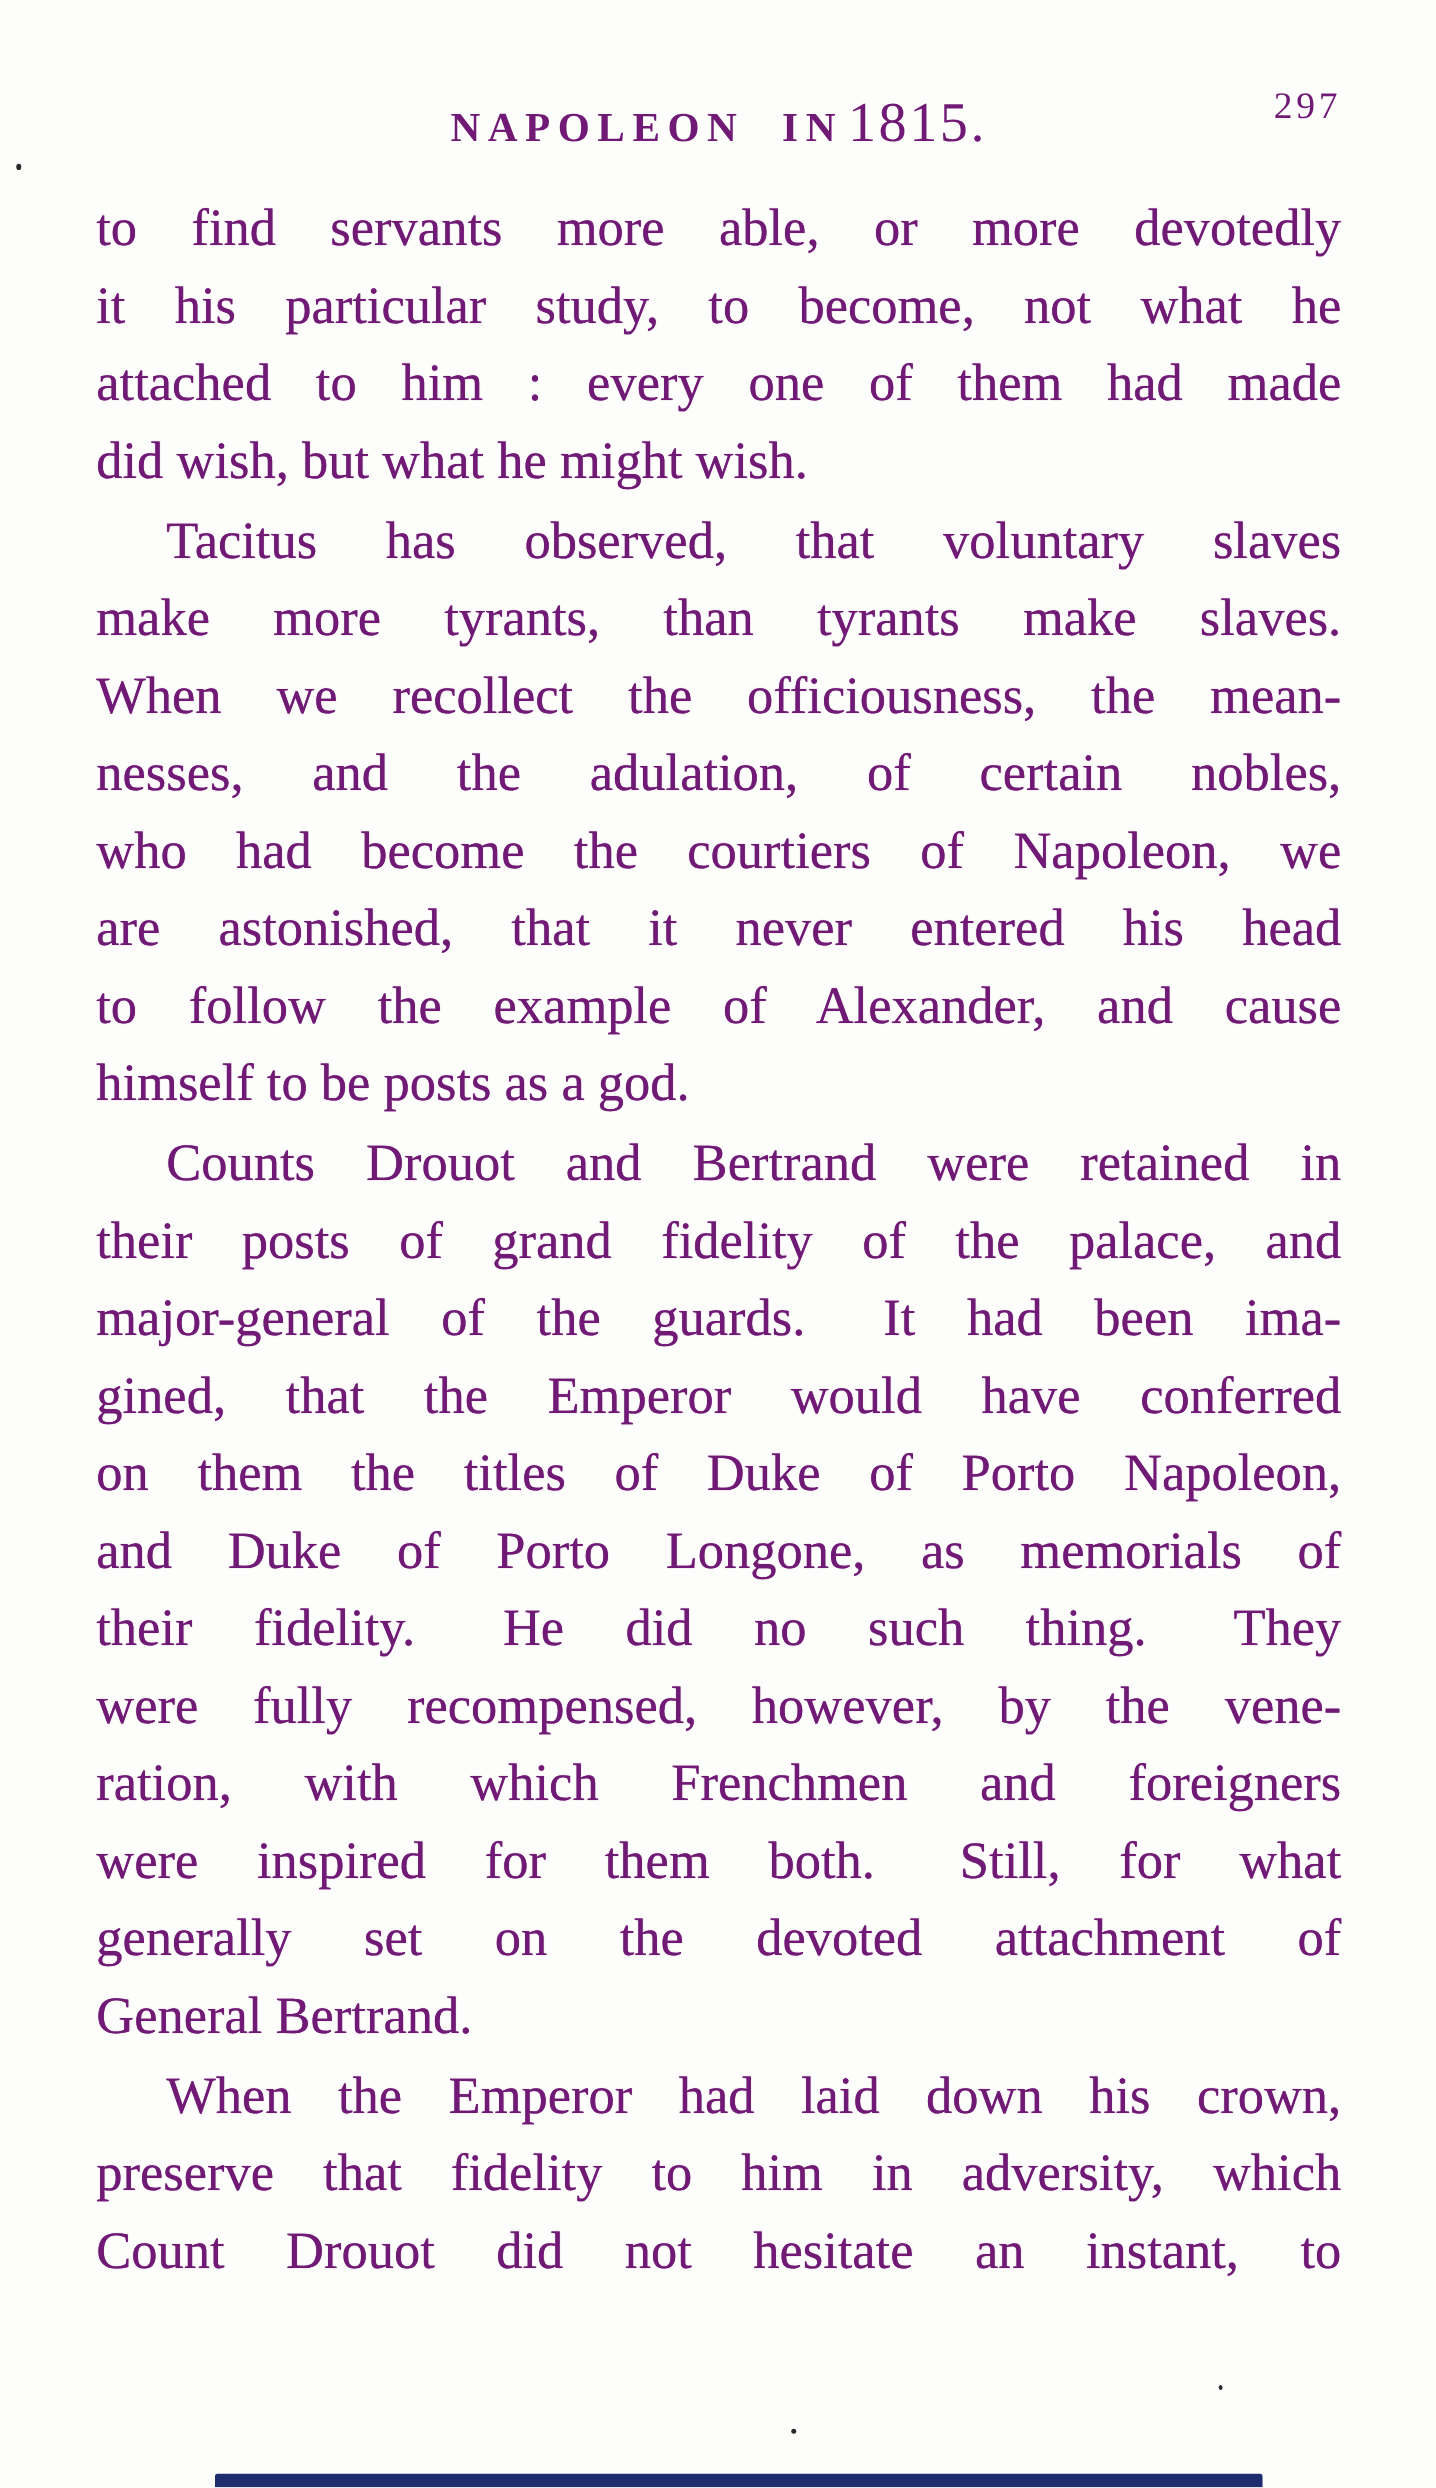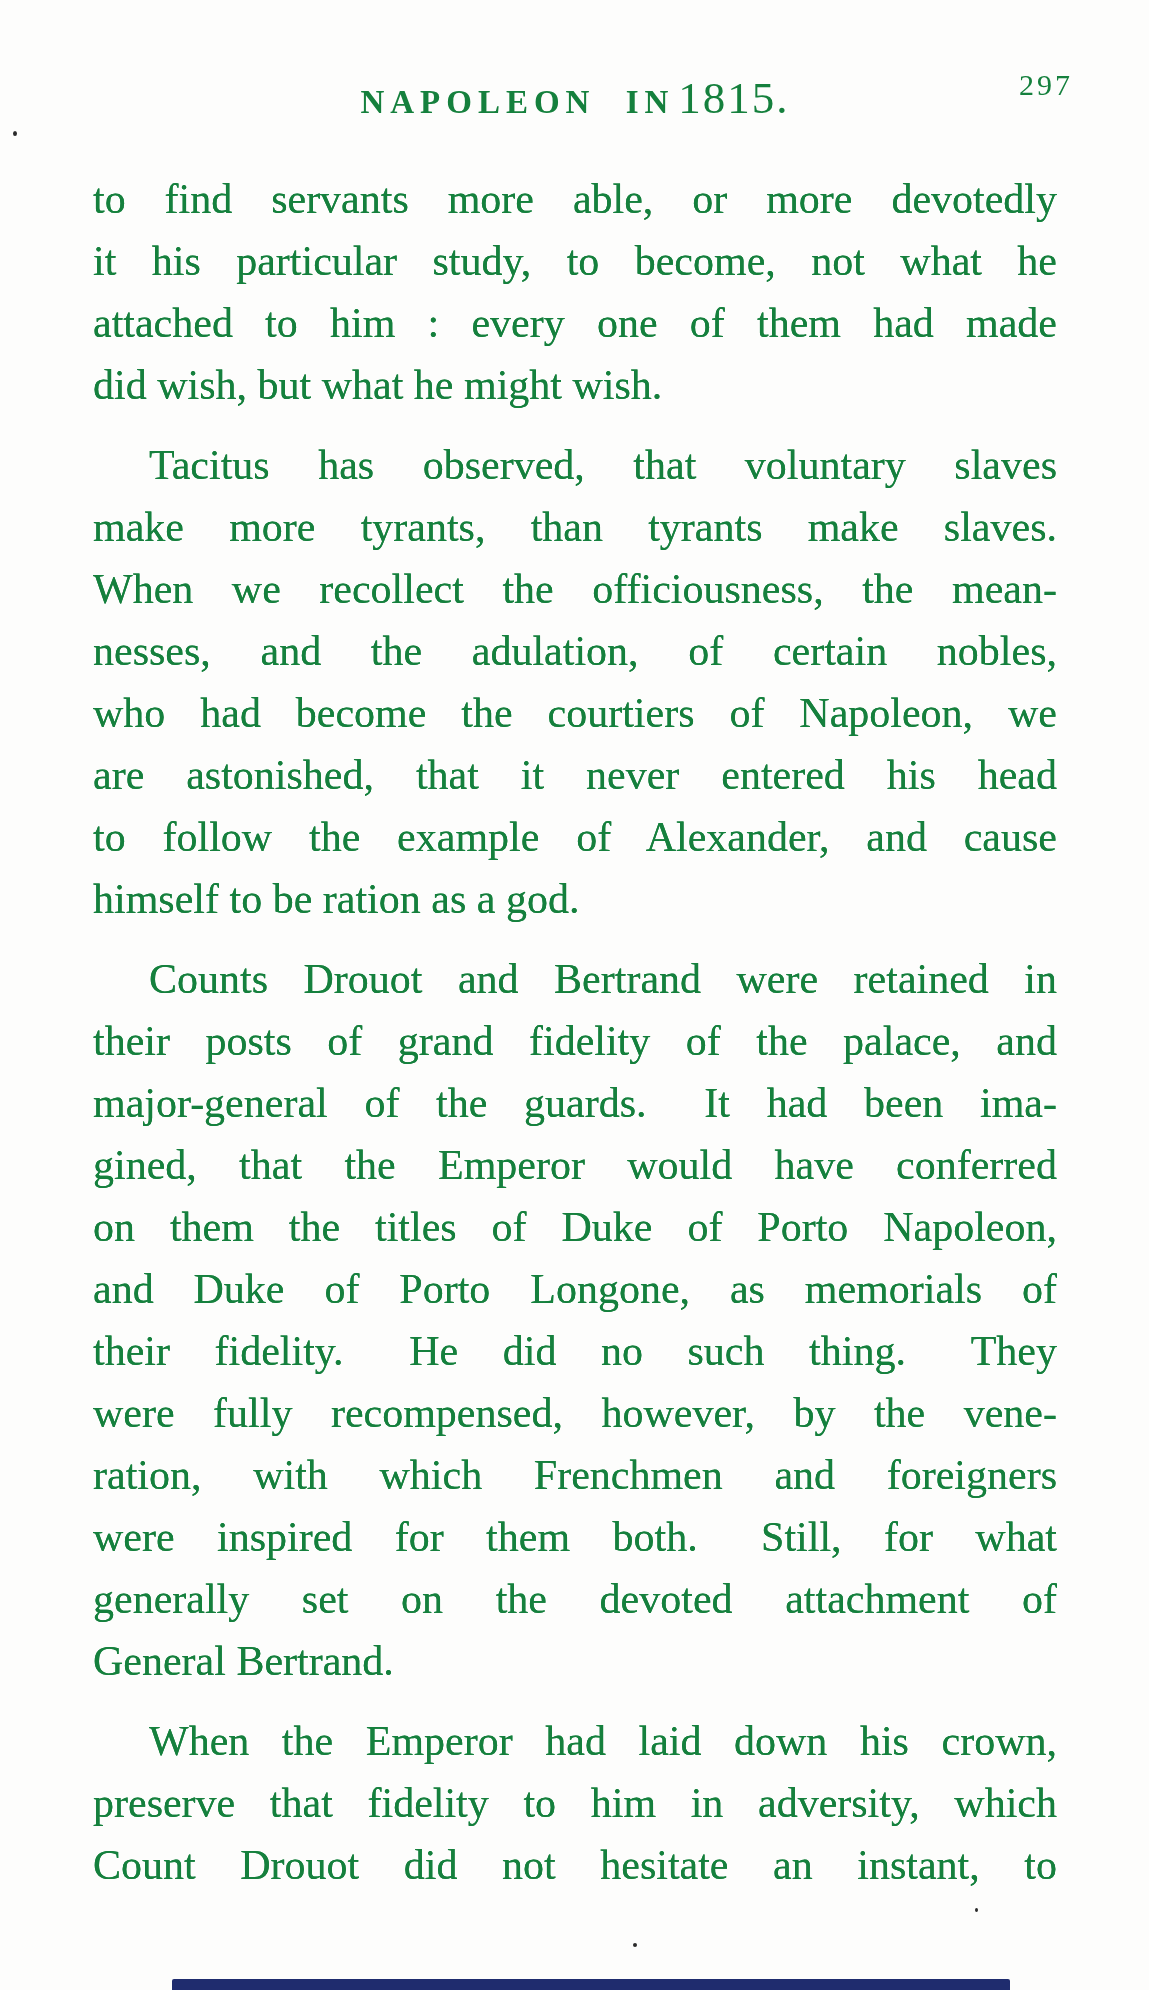--- a/index.html
+++ b/index.html
@@ -50,21 +50,21 @@
     font-size: 30px;
     letter-spacing: 3px;
   }
   
   .text-block {
     position: absolute;
     top: 150px;
     left: 75px;
     width: 1000px;
   }
-  .paragraph { margin: 18px; padding: 0; }
+  .paragraph { margin: 2px; padding: 0; }
   .line {
     font-size: 42px;
     line-height: 62px;
     white-space: normal;
     text-align: justify;
     text-align-last: justify;
     
     text-shadow: 0 0 0.6px currentColor;
   }
   .line.first { text-indent: 56px; }
@@ -87,21 +87,21 @@
     left: 172px;
     bottom: 0;
     width: 838px;
     height: 11px;
     border-radius: 2px 2px 0 0;
   }
 </style>
 </head>
 <body>
 
-<div class="page" style="background: rgb(253, 253, 252); color: #15803d;">
+<div class="page" style="background: rgb(253, 253, 252); color: #701a75;">
 
   <div class="running-head">
     <div class="running-title">
       <span class="caps">NAPOLEON IN</span>
       <span class="year">1815.</span>
     </div>
     <div class="page-number">297</div>
   </div>
 
   <div class="text-block">
@@ -114,21 +114,21 @@
     </div>
 
     <div class="paragraph">
       <div class="line first">Tacitus has observed, that voluntary slaves</div>
       <div class="line">make more tyrants, than tyrants make slaves.</div>
       <div class="line">When we recollect the officiousness, the mean-</div>
       <div class="line">nesses, and the adulation, of certain nobles,</div>
       <div class="line">who had become the courtiers of Napoleon, we</div>
       <div class="line">are astonished, that it never entered his head</div>
       <div class="line">to follow the example of Alexander, and cause</div>
-      <div class="line last">himself to be ration as a god.</div>
+      <div class="line last">himself to be posts as a god.</div>
     </div>
 
     <div class="paragraph">
       <div class="line first">Counts Drouot and Bertrand were retained in</div>
       <div class="line">their posts of grand fidelity of the palace, and</div>
       <div class="line">major-general of the guards.  It had been ima-</div>
       <div class="line">gined, that the Emperor would have conferred</div>
       <div class="line">on them the titles of Duke of Porto Napoleon,</div>
       <div class="line">and Duke of Porto Longone, as memorials of</div>
       <div class="line">their fidelity.  He did no such thing.  They</div>

